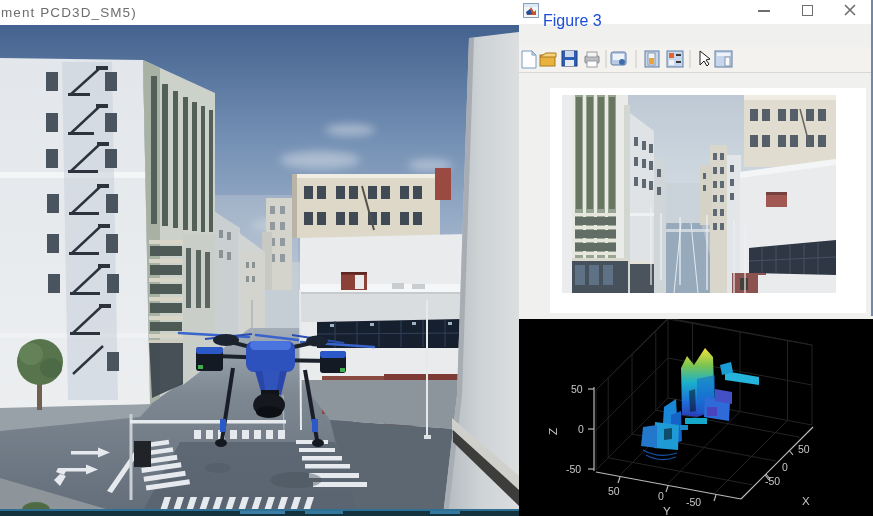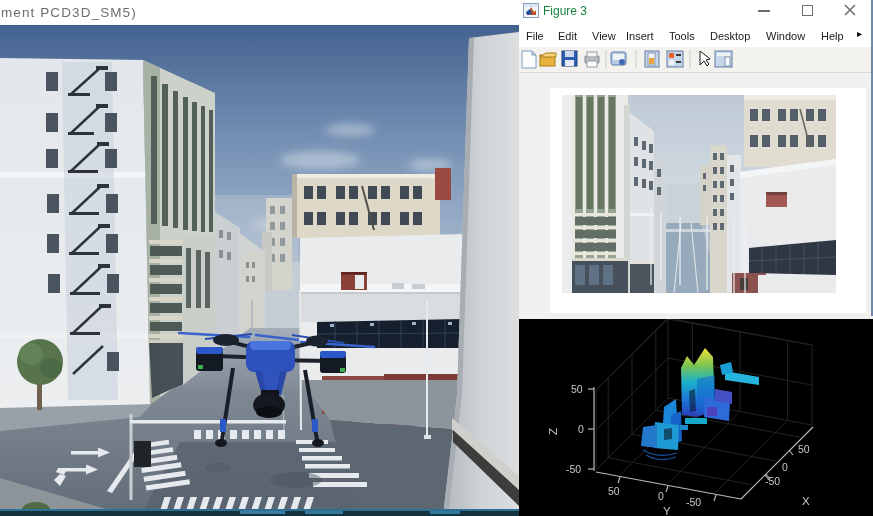--- a/index.html
+++ b/index.html
@@ -384,40 +384,29 @@
 
 <div class="abs" style="left:519px;top:0;width:354px;height:516px;background:#f0f0ee;">
 
   <div class="abs" style="left:0;top:0;width:354px;height:24px;background:#ffffff;">
     <svg class="abs" style="left:4px;top:3px" width="16" height="15" viewBox="0 0 16 15">
       <rect x="0.5" y="0.5" width="15" height="14" fill="#f2f6fa" stroke="#8aa0b8"></rect>
       <rect x="1" y="1" width="14" height="3" fill="#dce8f2"></rect>
       <polygon points="4,12 8,4 11,9 13,7 13,12" fill="#c2542a"></polygon>
       <polygon points="3,9 7,6 9,11 4,12" fill="#1f4f9e"></polygon>
     </svg>
-    <span class="abs" style="left:24px;top:4px;font-size:12px;color:#15803d;">Figure 3</span>
+    <span class="abs" style="left:24px;top:12px;font-size:16px;color:#1d4ed8;">Figure 3</span>
 
     <div class="abs" style="left:239px;top:10px;width:12px;height:2px;background:#6e6e6e;"></div>
     <div class="abs" style="left:283px;top:5px;width:9px;height:9px;border:1.5px solid #6e6e6e;"></div>
     <svg class="abs" style="left:325px;top:4px" width="12" height="12" viewBox="0 0 12 12">
       <path d="M1 1 L11 11 M11 1 L1 11" stroke="#6e6e6e" stroke-width="1.6"></path>
     </svg>
   </div>
 
-  <div class="abs" style="left:0;top:24px;width:354px;height:23px;background:#ffffff;font-size:11px;color:#1a1a1a;">
-    <span class="abs" style="left:7px;top:6px;">File</span>
-    <span class="abs" style="left:39px;top:6px;">Edit</span>
-    <span class="abs" style="left:73px;top:6px;">View</span>
-    <span class="abs" style="left:107px;top:6px;">Insert</span>
-    <span class="abs" style="left:150px;top:6px;">Tools</span>
-    <span class="abs" style="left:191px;top:6px;">Desktop</span>
-    <span class="abs" style="left:247px;top:6px;">Window</span>
-    <span class="abs" style="left:302px;top:6px;">Help</span>
-    <span class="abs" style="left:338px;top:4px;font-size:10px;color:#000;">▸</span>
-  </div>
 
   <div class="abs" style="left:0;top:47px;width:354px;height:25px;background:#f3f2ef;border-bottom:1px solid #d8d8d4;">
     <svg class="abs" style="left:0;top:0" width="354" height="25" viewBox="0 0 354 25">
 
       <g transform="translate(2,4)">
         <polygon points="1,0 11,0 15,4 15,17 1,17" fill="#fdfdfd" stroke="#7a9cc6"></polygon>
         <polygon points="11,0 11,4 15,4" fill="#cfdbe8" stroke="#7a9cc6"></polygon>
       </g>
 
       <g transform="translate(21,4)">

